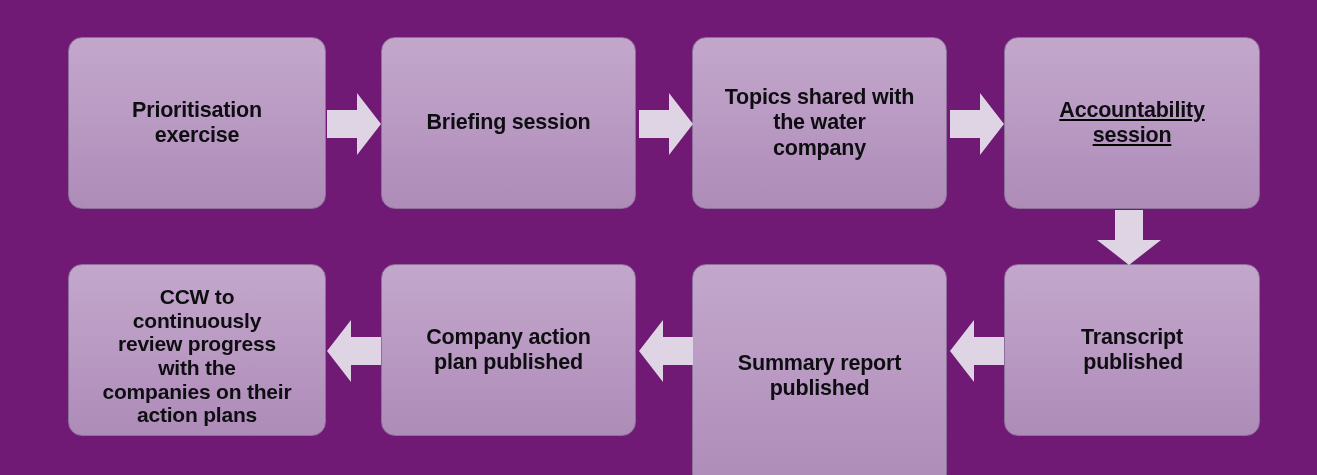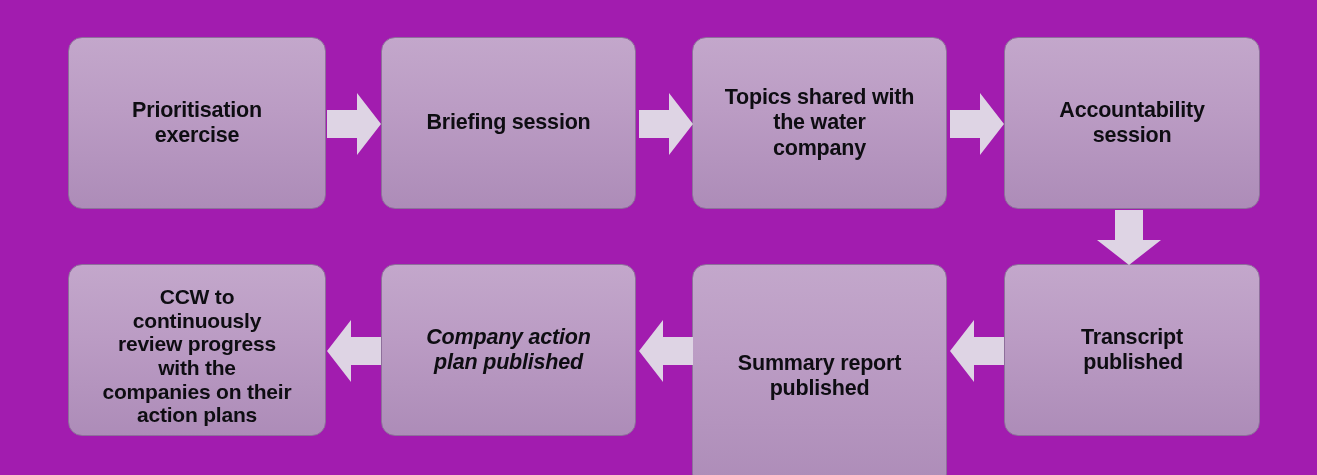--- a/index.html
+++ b/index.html
@@ -11,21 +11,21 @@
     width: 1317px;
     height: 475px;
     overflow: hidden;
     font-family: "Liberation Sans", sans-serif;
   }
 
   #flow-canvas {
     position: relative;
     width: 1317px;
     height: 475px;
-    background: #a21caf;
+    background: #701a75;
   }
 
   
   .node {
     position: absolute;
     box-sizing: border-box;
     border-radius: 14px;
     background: linear-gradient(to bottom, #c3a7cb 0%, #bb9cc4 42%, #ad8cb8 100%);
     border: 1px solid #8e6f9b;
     display: flex;
@@ -52,25 +52,25 @@
   
   .arrow {
     position: absolute;
   }
   .arrow svg { display: block; }
 
   
   #node-prioritisation { left: 68px;   top: 37px;  width: 258px; height: 172px; }
   #node-briefing       { left: 381px;  top: 37px;  width: 255px; height: 172px; text-align: right; }
   #node-topics         { left: 692px;  top: 37px;  width: 255px; height: 172px; }
-  #node-accountability { left: 1004px; top: 37px;  width: 256px; height: 172px; }
+  #node-accountability { left: 1004px; top: 37px;  width: 256px; height: 172px; text-decoration: underline; }
 
   
   #node-ccw            { left: 68px;   top: 264px; width: 258px; height: 172px; }
-  #node-company-action { left: 381px;  top: 264px; width: 255px; height: 172px; font-style: italic; }
+  #node-company-action { left: 381px;  top: 264px; width: 255px; height: 172px; }
   #node-summary        { left: 692px;  top: 264px; width: 255px; height: 224px; }
   #node-transcript     { left: 1004px; top: 264px; width: 256px; height: 172px; text-align: right; }
 
   
   #arrow-r1-a { left: 327px; top: 93px; }
   #arrow-r1-b { left: 639px; top: 93px; }
   #arrow-r1-c { left: 950px; top: 93px; }
 
   
   #arrow-down { left: 1097px; top: 210px; }

